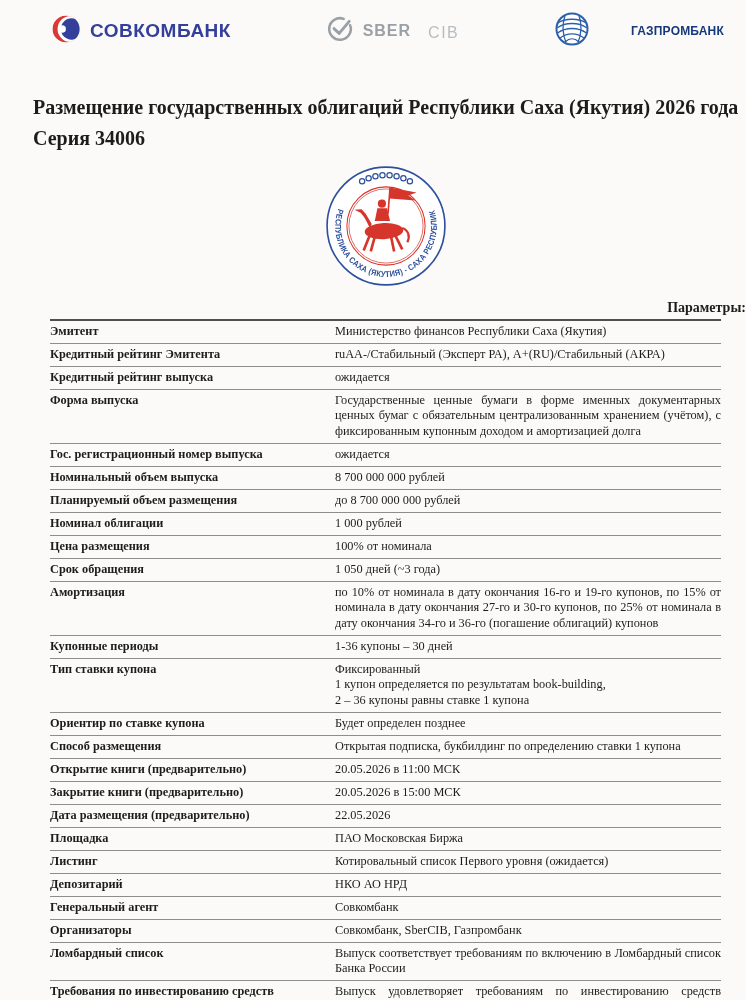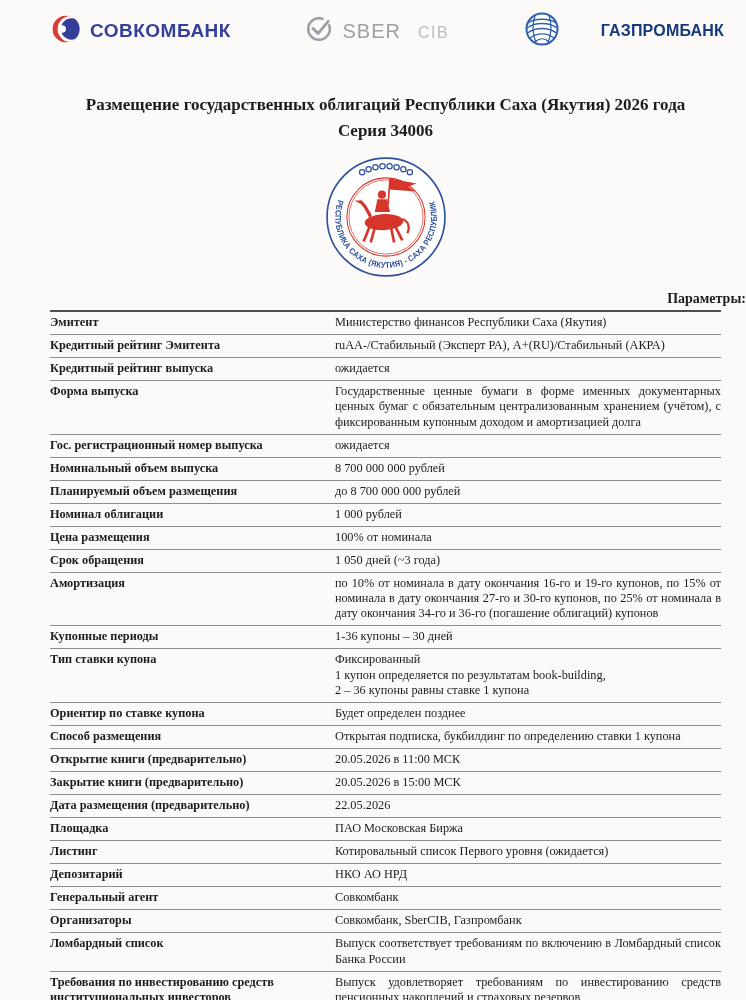--- a/index.html
+++ b/index.html
@@ -10,31 +10,31 @@
   }
   *{box-sizing:border-box;margin:0;padding:0;}
   body{background:#e8e8e8;font-family:"Liberation Serif","DejaVu Serif",serif;color:var(--c-text);}
   .page{width:746px;height:1000px;background:var(--c-bg);margin:0 auto;overflow:hidden;position:relative;padding-left:25px;}
 
   
   .header{display:flex;justify-content:space-between;align-items:center;padding:10px 22px 0 24px;height:52px;
           font-family:"Liberation Sans","DejaVu Sans",sans-serif;}
   .logo{display:flex;align-items:center;gap:7px;}
   .logo-text-sovcom{font-weight:bold;font-size:19px;letter-spacing:.5px;color:var(--c-sovcom-blue);}
-  .logo-text-sber{font-weight:normal;font-size:20px;letter-spacing:1px;color:var(--c-sber-gray);}
+  .logo-text-sber{font-weight:bold;font-size:16px;letter-spacing:1px;color:var(--c-sber-gray);}
   .logo-text-cib{font-size:16px;letter-spacing:1.5px;color:var(--c-sber-gray-light);margin-left:10px;margin-top:3px;}
-  .logo-text-gazprom{font-weight:bold;font-size:16px;letter-spacing:.2px;color:var(--c-gazprom-blue);margin-left:32px;}
+  .logo-text-gazprom{font-weight:bold;font-size:12px;letter-spacing:.2px;color:var(--c-gazprom-blue);margin-left:32px;}
 
   .svc-red{fill:var(--c-sovcom-red);} .svc-blue{fill:var(--c-sovcom-blue);} .svc-white{fill:#fff;}
   .sber-stroke{stroke:var(--c-sber-gray);fill:none;stroke-linecap:round;}
   .gzb-stroke{stroke:var(--c-gazprom-blue-light);fill:none;}
   .gzb-ring{stroke:var(--c-gazprom-blue-light);fill:#fff;}
 
   
-  .title{margin-top:40px;text-align:center;font-weight:bold;font-size:17px;line-height:1.55;}
+  .title{margin-top:40px;font-weight:bold;font-size:20px;line-height:1.55;margin-left:8px;}
 
   
   .emblem-wrap{display:flex;justify-content:center;margin-top:9px;}
   .em-ring{fill:#fff;stroke:var(--c-emblem-blue);stroke-width:1.6;}
   .em-bead{fill:#fff;stroke:var(--c-emblem-blue);stroke-width:1.2;}
   .em-red{fill:var(--c-emblem-red);}
   .em-red-stroke{stroke:var(--c-emblem-red);fill:none;}
   .ring-text{fill:var(--c-emblem-blue);font-family:"Liberation Sans","DejaVu Sans",sans-serif;
              font-size:8.2px;font-weight:bold;letter-spacing:.2px;}
 

